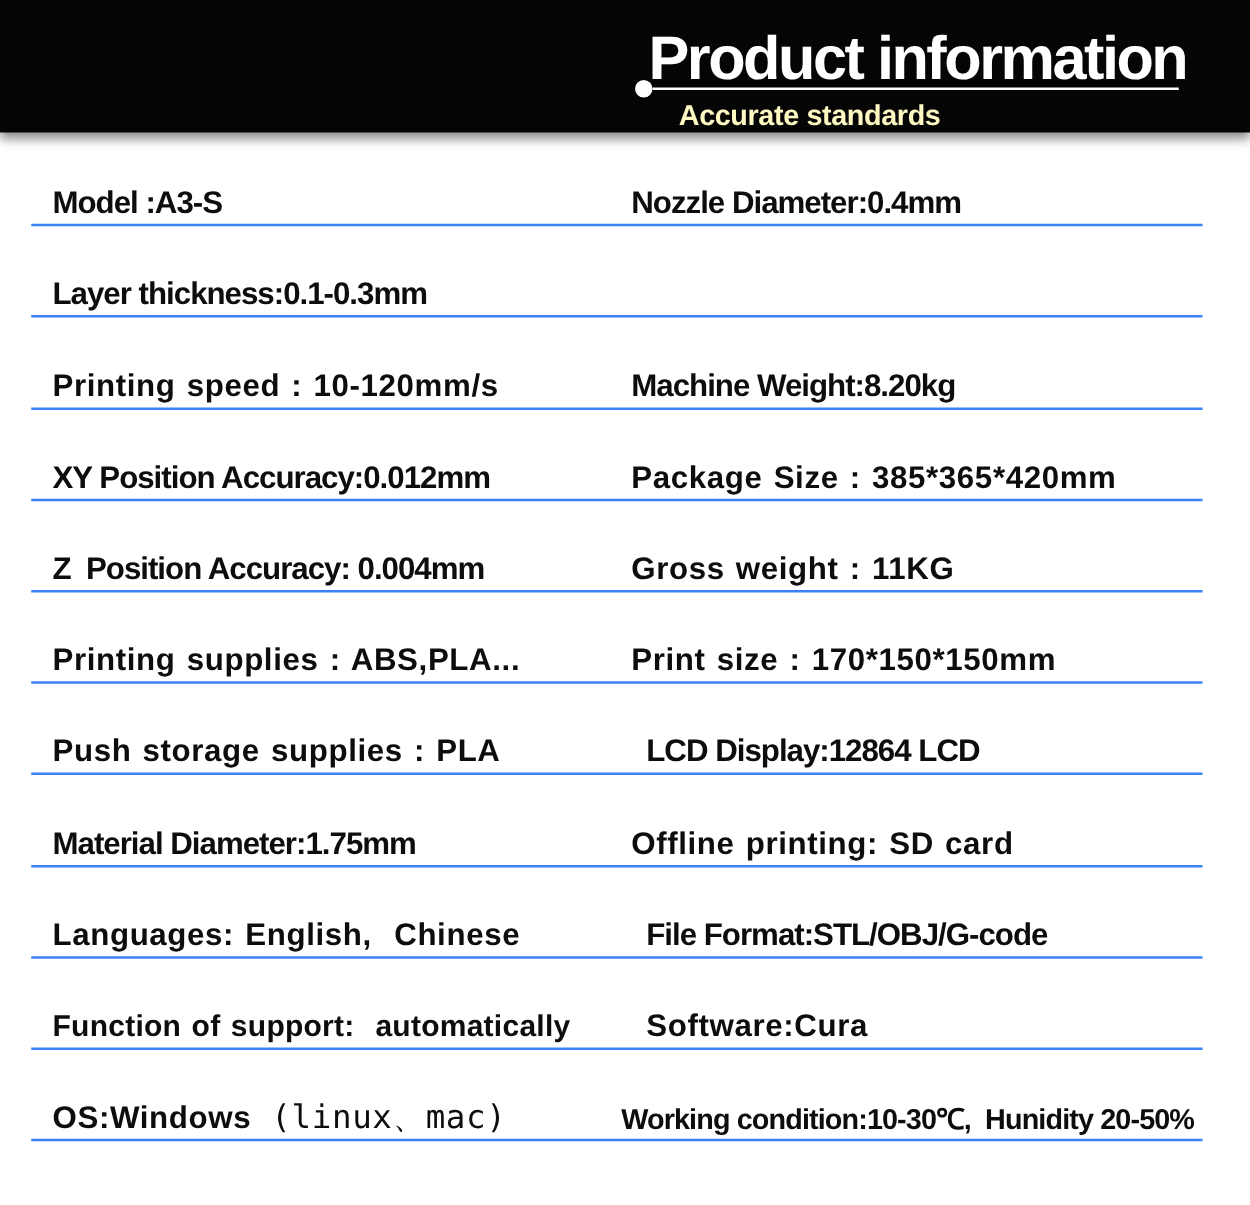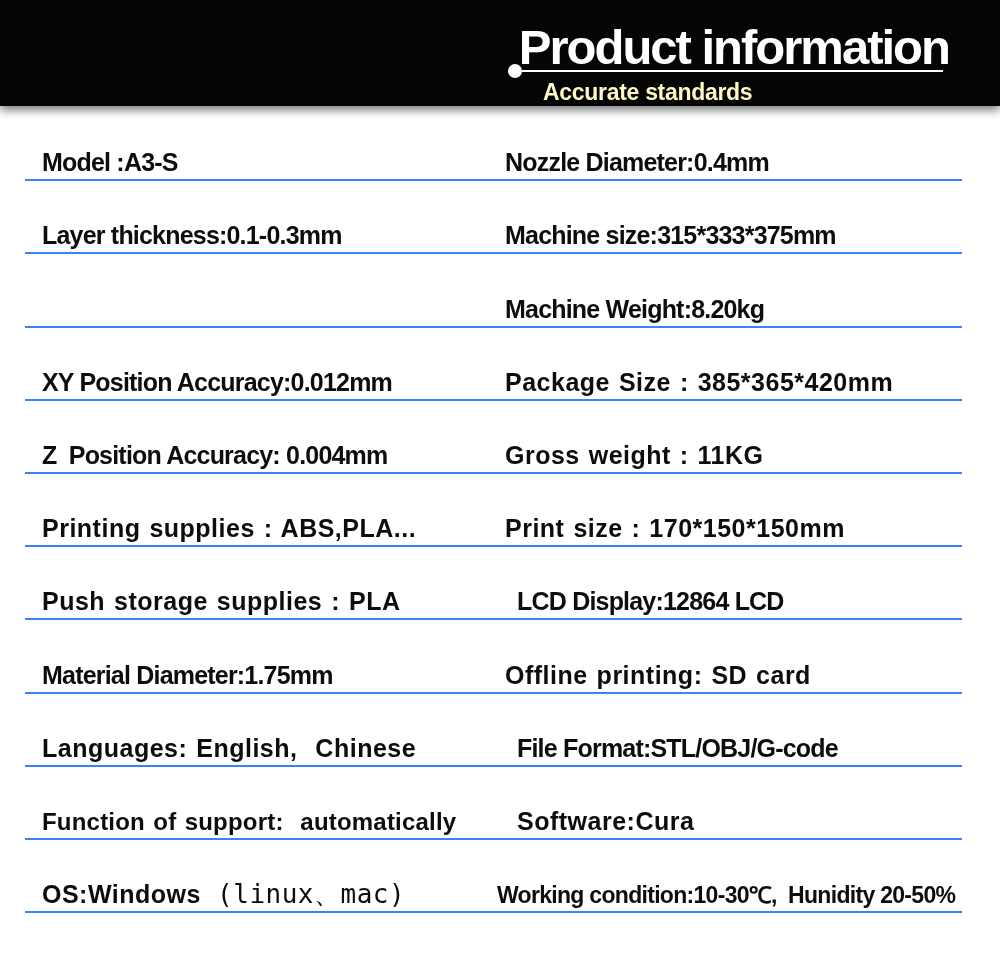--- a/index.html
+++ b/index.html
@@ -63,24 +63,24 @@
 
 <div class="spec-table">
 
   <div class="row">
     <div class="cell left narrow">Model :A3-S</div>
     <div class="cell right narrow">Nozzle Diameter:0.4mm</div>
   </div>
 
   <div class="row">
     <div class="cell left narrow">Layer thickness:0.1-0.3mm</div>
-    <div class="cell right narrow">Machine size:315*333*375mm</div>
   </div>
 
   <div class="row">
+    <div class="cell left wide">Printing speed : 10-120mm/s</div>
     <div class="cell right narrow">Machine Weight:8.20kg</div>
   </div>
 
   <div class="row">
     <div class="cell left narrow">XY Position Accuracy:0.012mm</div>
     <div class="cell right wide">Package Size : 385*365*420mm</div>
   </div>
 
   <div class="row">
     <div class="cell left narrow">Z  Position Accuracy: 0.004mm</div>

